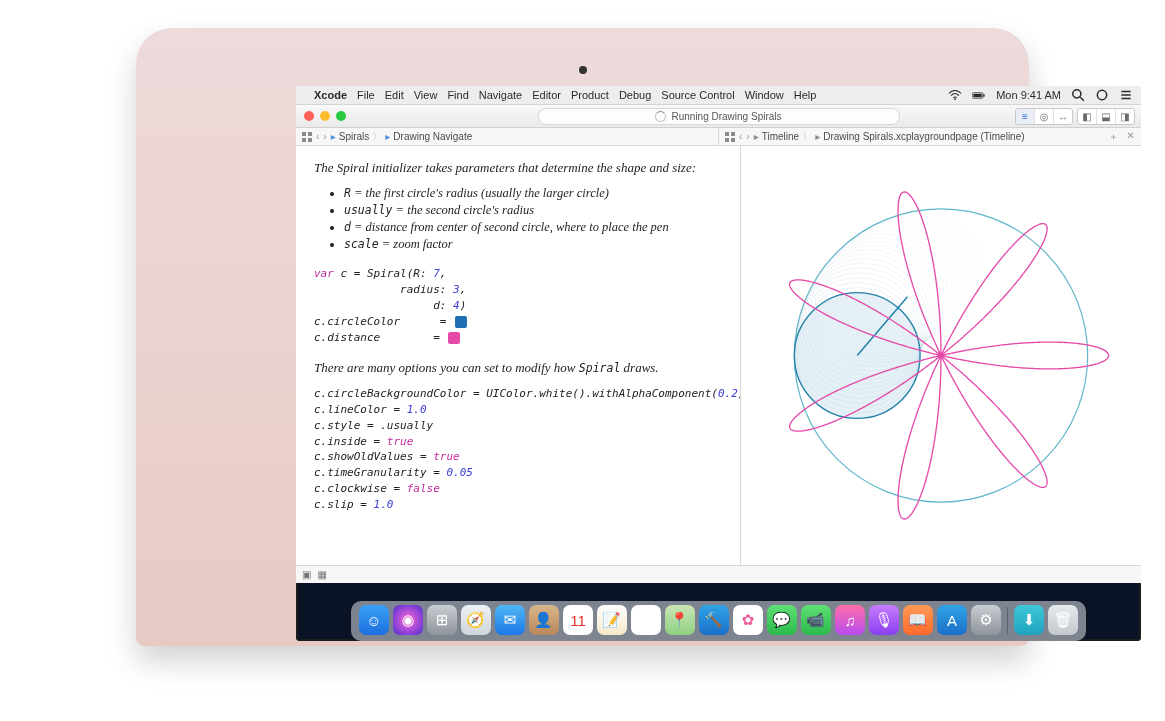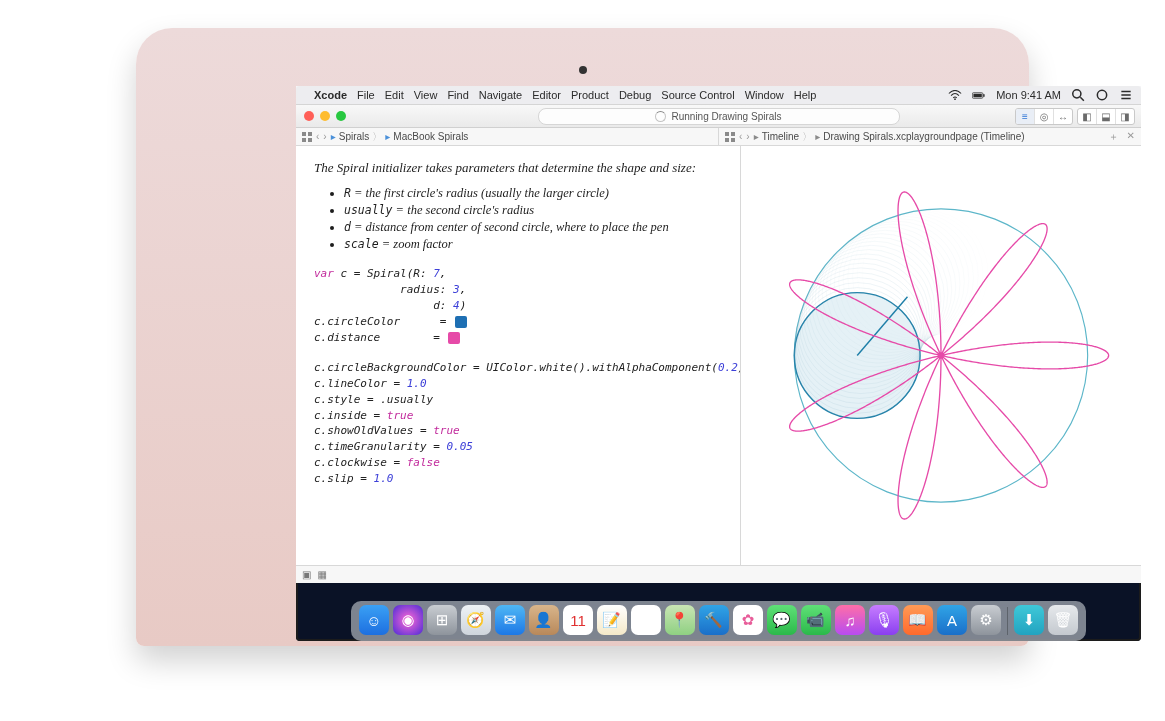--- a/index.html
+++ b/index.html
@@ -157,21 +157,21 @@
                   <rect x="6" y="6" width="4" height="4" fill="#8a8a8a"></rect>
                 </svg>
             </span>
             <span class="chev">‹</span>
             <span class="chev">›</span>
             <span class="bcrumb">
               <span style="color:#4a90d9">▸</span>
               <span>Spirals</span>
               <span class="sep">〉</span>
               <span style="color:#4a90d9">▸</span>
-              <span>MacBook Spirals</span>
+              <span>Drawing Navigate</span>
             </span>
           </div>
           <div class="jb">
             <span class="jicon">
               <svg viewBox="0 0 10 10">
                   <rect x="0" y="0" width="4" height="4" fill="#8a8a8a"></rect>
                   <rect x="6" y="0" width="4" height="4" fill="#8a8a8a"></rect>
                   <rect x="0" y="6" width="4" height="4" fill="#8a8a8a"></rect>
                   <rect x="6" y="6" width="4" height="4" fill="#8a8a8a"></rect>
                 </svg>
@@ -199,20 +199,21 @@
               <li><code class="m">R</code><span> = the first circle's radius (usually the larger circle)</span></li>
               <li><code class="m">usually</code><span> = the second circle's radius</span></li>
               <li><code class="m">d</code><span> = distance from center of second circle, where to place the pen</span></li>
               <li><code class="m">scale</code><span> = zoom factor</span></li>
             </ul>
 <pre><span class="kw">var</span><span> c = Spiral(R: </span><span class="num">7</span><span>,</span>
 <span>             radius: </span><span class="num">3</span><span>,</span>
 <span>                  d: </span><span class="num">4</span><span>)</span>
 <span>c.circleColor      = </span><span class="swatch" style="background:#1e6fb3"></span>
 <span>c.distance        = </span><span class="swatch" style="background:#e64aa8"></span></pre>
+            <p><span>There are many options you can set to modify how </span><code class="m">Spiral</code><span> draws.</span></p>
 <pre><span>c.circleBackgroundColor = UIColor.white().withAlphaComponent(</span><span class="num">0.2</span><span>)</span>
 <span>c.lineColor = </span><span class="num">1.0</span>
 <span>c.style = .usually</span>
 <span>c.inside = </span><span class="kw">true</span>
 <span>c.showOldValues = </span><span class="kw">true</span>
 <span>c.timeGranularity = </span><span class="num">0.05</span>
 <span>c.clockwise = </span><span class="kw">false</span>
 <span>c.slip = </span><span class="num">1.0</span></pre>
           </div>
 

